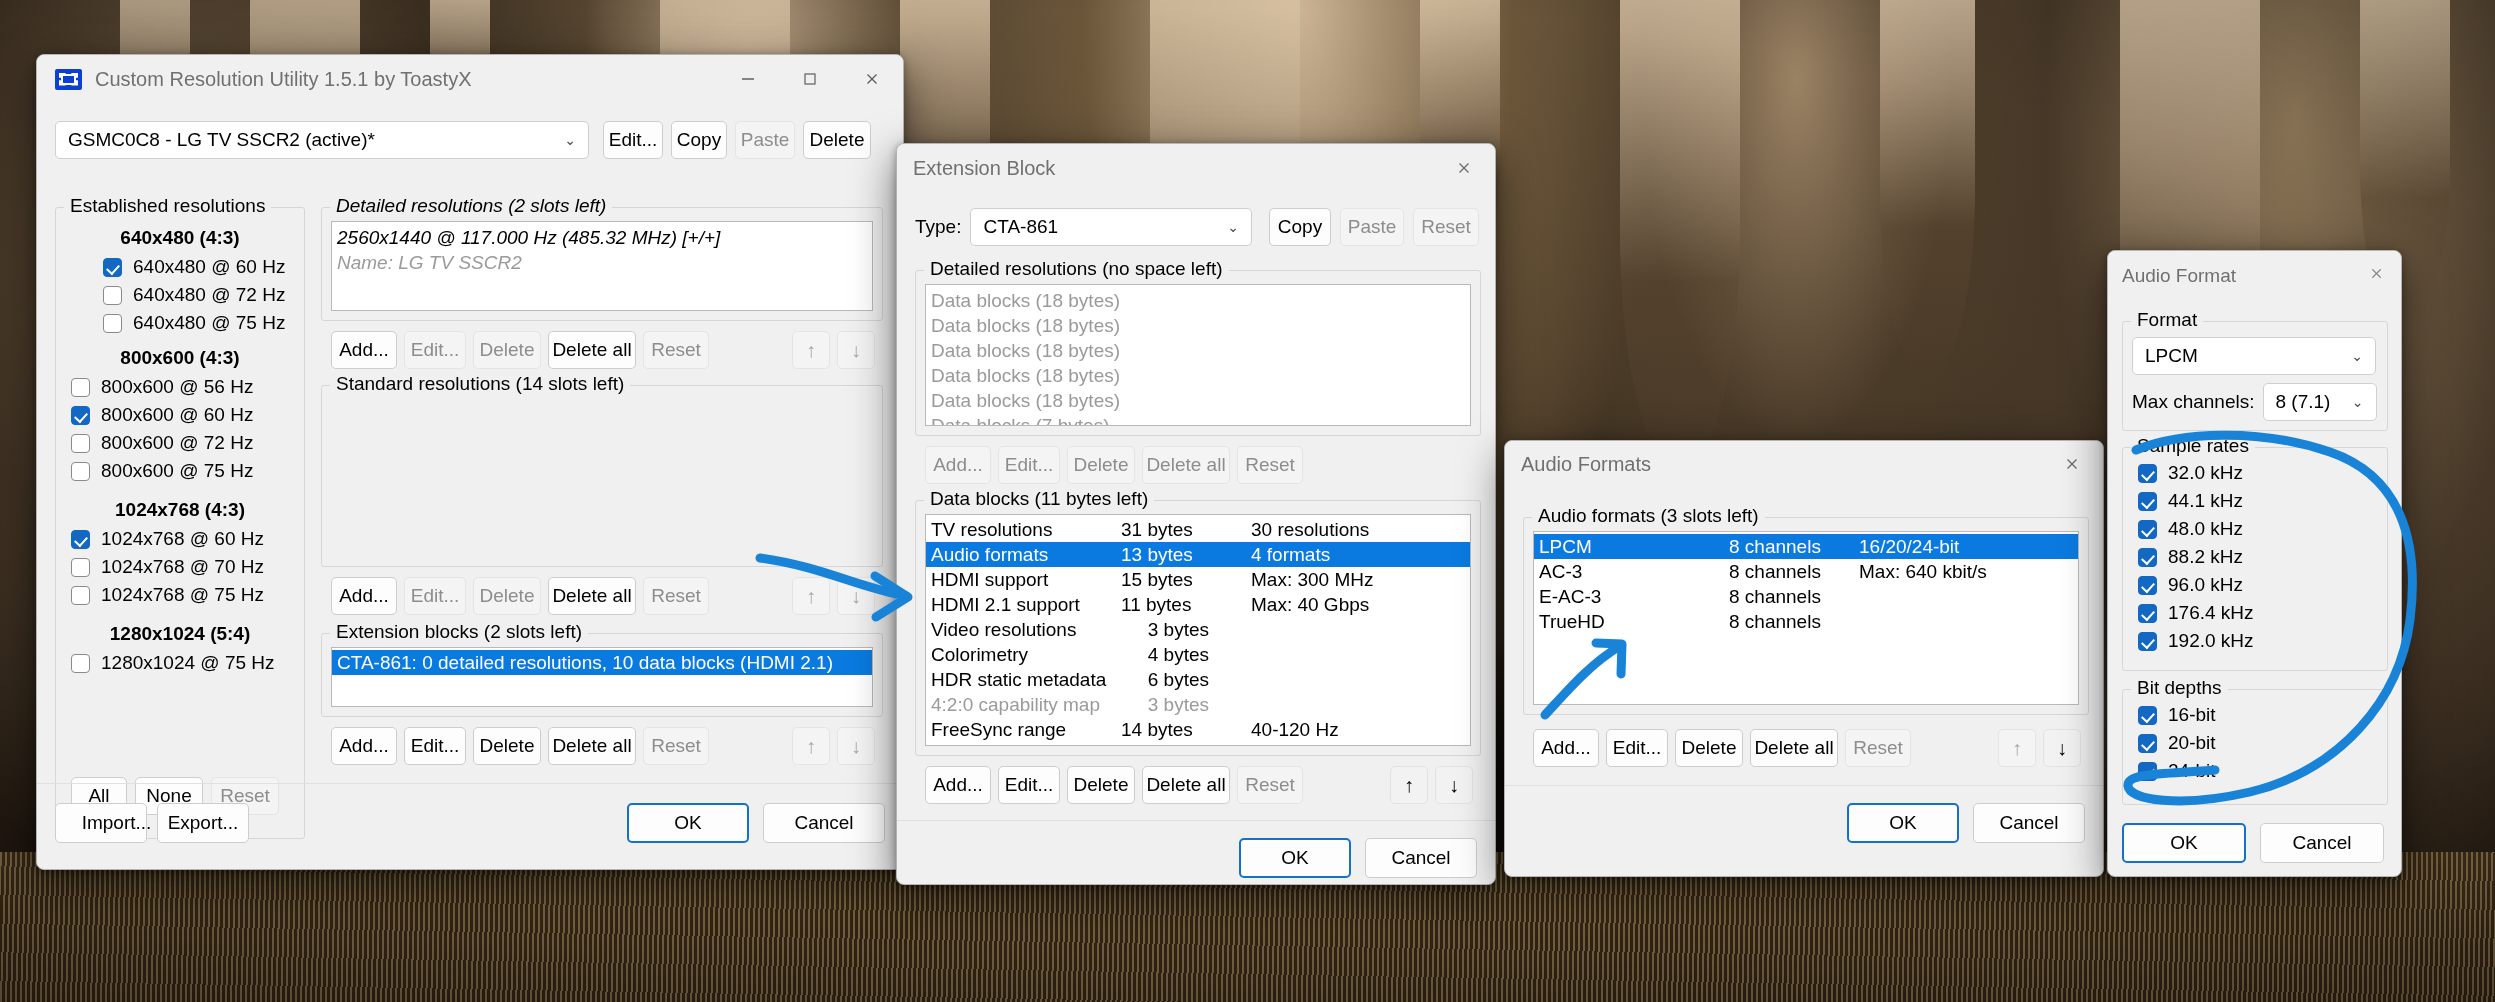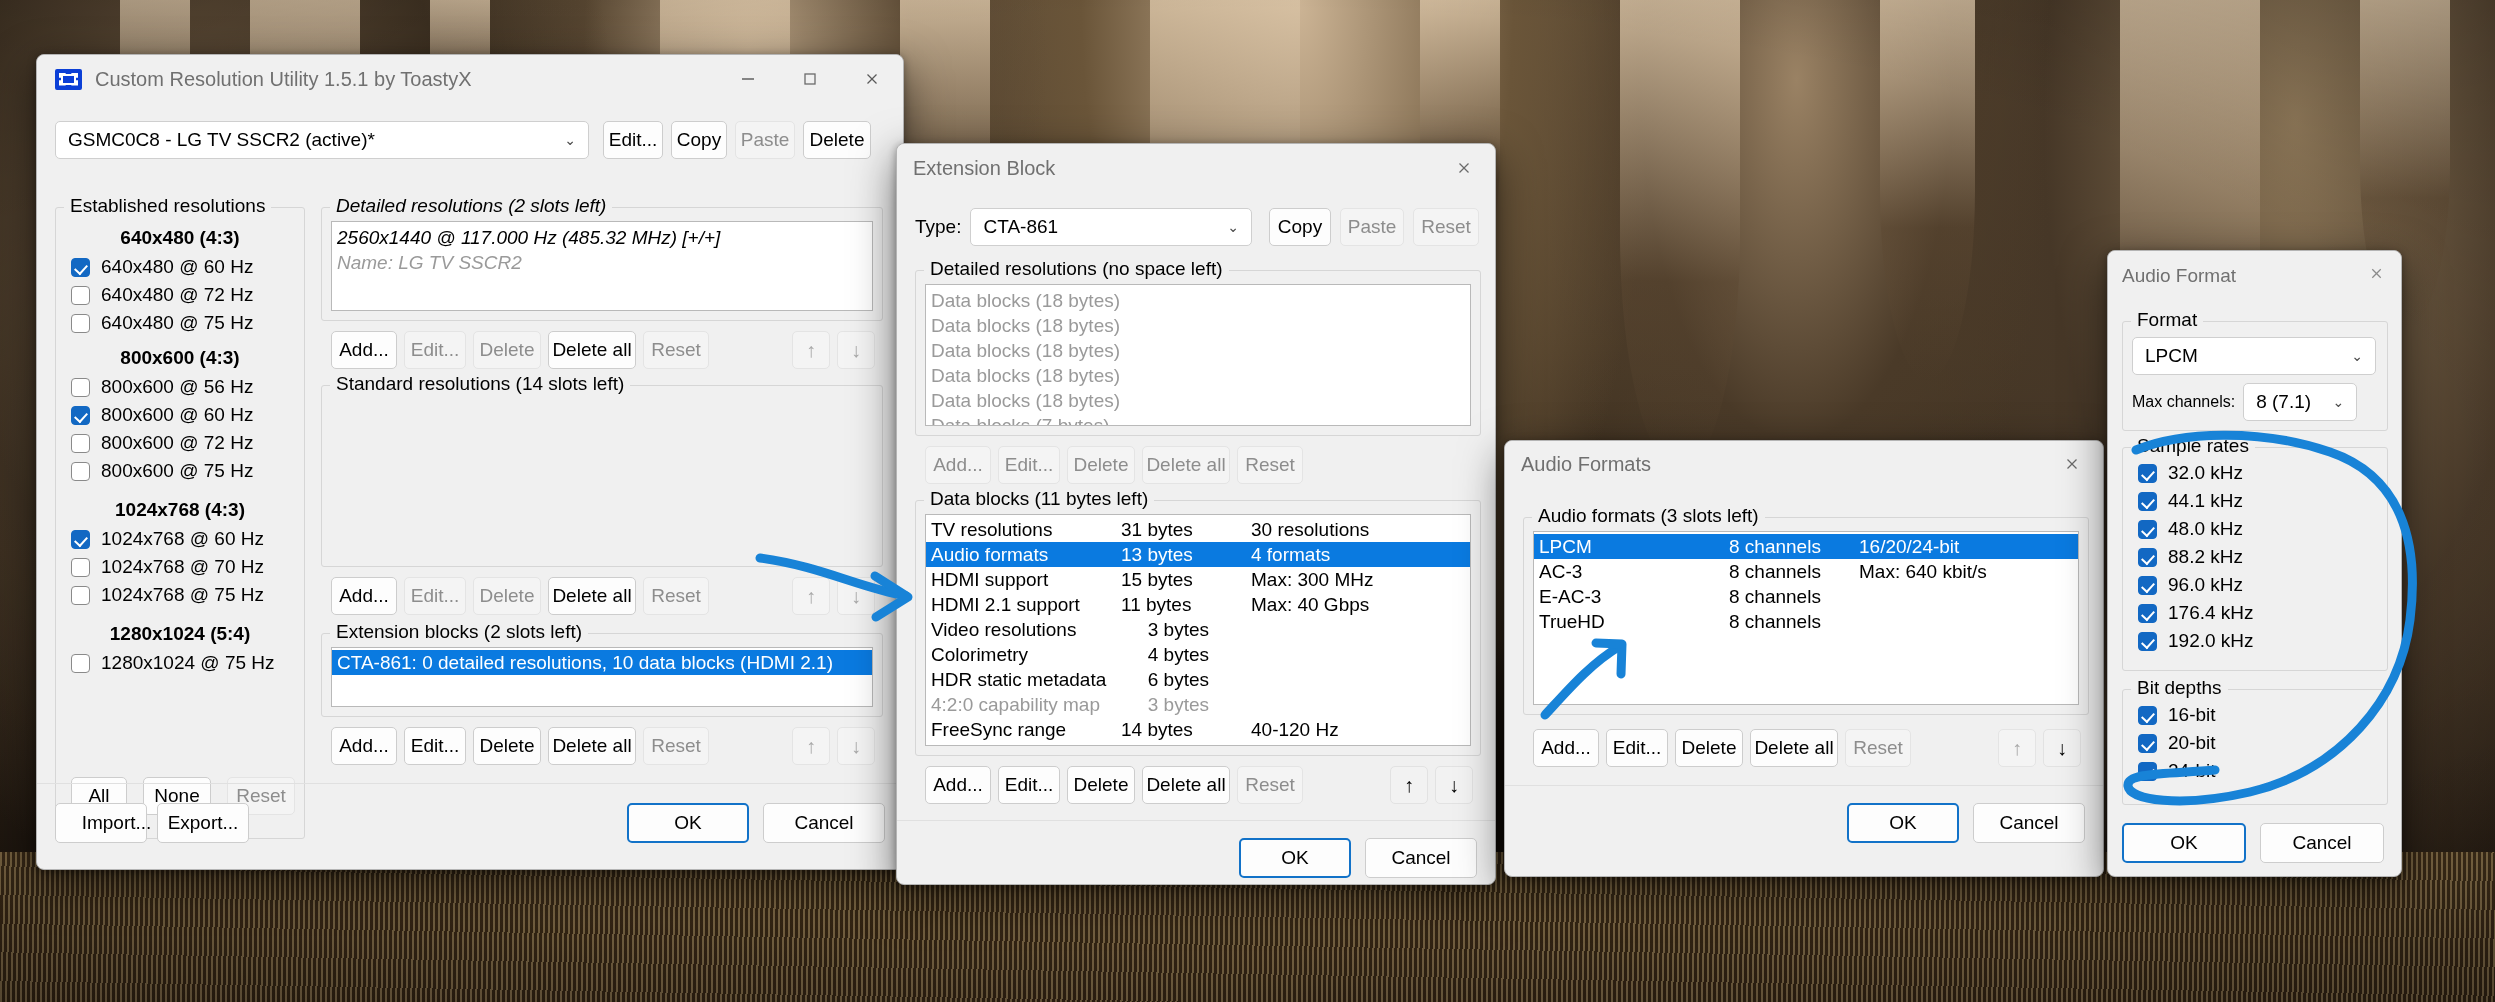--- a/index.html
+++ b/index.html
@@ -165,21 +165,21 @@
     <div class="btn" style="width:68px">Delete</div>
   </div>
 
   <div class="grp" style="left:18px; top:152px; width:250px; height:632px;">
     <div class="grp-box"></div>
     <div class="grp-label">Established resolutions</div>
 
     <div style="position:absolute; left:0; top:14px; width:100%;">
 
       <div class="hdr" style="margin:6px 0 4px;">640x480 (4:3)</div>
-      <div style="padding-left:16px;">
+      <div style="padding-left:16px;margin-left:32px;">
         <div class="chk on">
             <span class="box"></span>
             <span>640x480 @ 60 Hz</span>
           </div>
         <div class="chk">
             <span class="box"></span>
             <span>640x480 @ 72 Hz</span>
           </div>
         <div class="chk">
             <span class="box"></span>
@@ -225,21 +225,21 @@
 
       <div class="hdr" style="margin:14px 0 4px;">1280x1024 (5:4)</div>
       <div style="padding-left:16px;">
         <div class="chk">
             <span class="box"></span>
             <span>1280x1024 @ 75 Hz</span>
           </div>
       </div>
     </div>
 
-    <div style="position:absolute; left:16px; bottom:24px; display:flex; gap:16px;">
+    <div style="position:absolute; left:16px; bottom:24px; display:flex; gap:8px;">
       <div class="btn" style="width:56px">All</div>
       <div class="btn" style="width:68px">None</div>
       <div class="btn disabled" style="width:68px">Reset</div>
     </div>
   </div>
 
   <div class="grp" style="left:284px; top:152px; width:562px; height:114px;font-style:italic;">
     <div class="grp-box"></div>
     <div class="grp-label">Detailed resolutions (2 slots left)</div>
     <div class="listbox" style="left:10px; top:14px; right:10px; height:90px; padding:3px 0;">
@@ -508,21 +508,21 @@
   </div>
 
   <div class="grp" style="left:14px; top:70px; width:266px; height:110px;">
     <div class="grp-box"></div>
     <div class="grp-label">Format</div>
     <div class="combo" style="position:absolute; left:10px; top:16px; width:244px;">
       <span>LPCM</span>
       <span class="chev">⌄</span>
     </div>
     <div style="position:absolute; left:10px; top:62px; display:flex; align-items:center; gap:8px;">
-      <span style="font-size:16px;">Max channels:</span>
+      <span style="font-size:19px;">Max channels:</span>
       <div class="combo" style="width:114px;">
         <span>8 (7.1)</span>
         <span class="chev">⌄</span>
       </div>
     </div>
   </div>
 
   <div class="grp" style="left:14px; top:196px; width:266px; height:224px;">
     <div class="grp-box"></div>
     <div class="grp-label">Sample rates</div>

